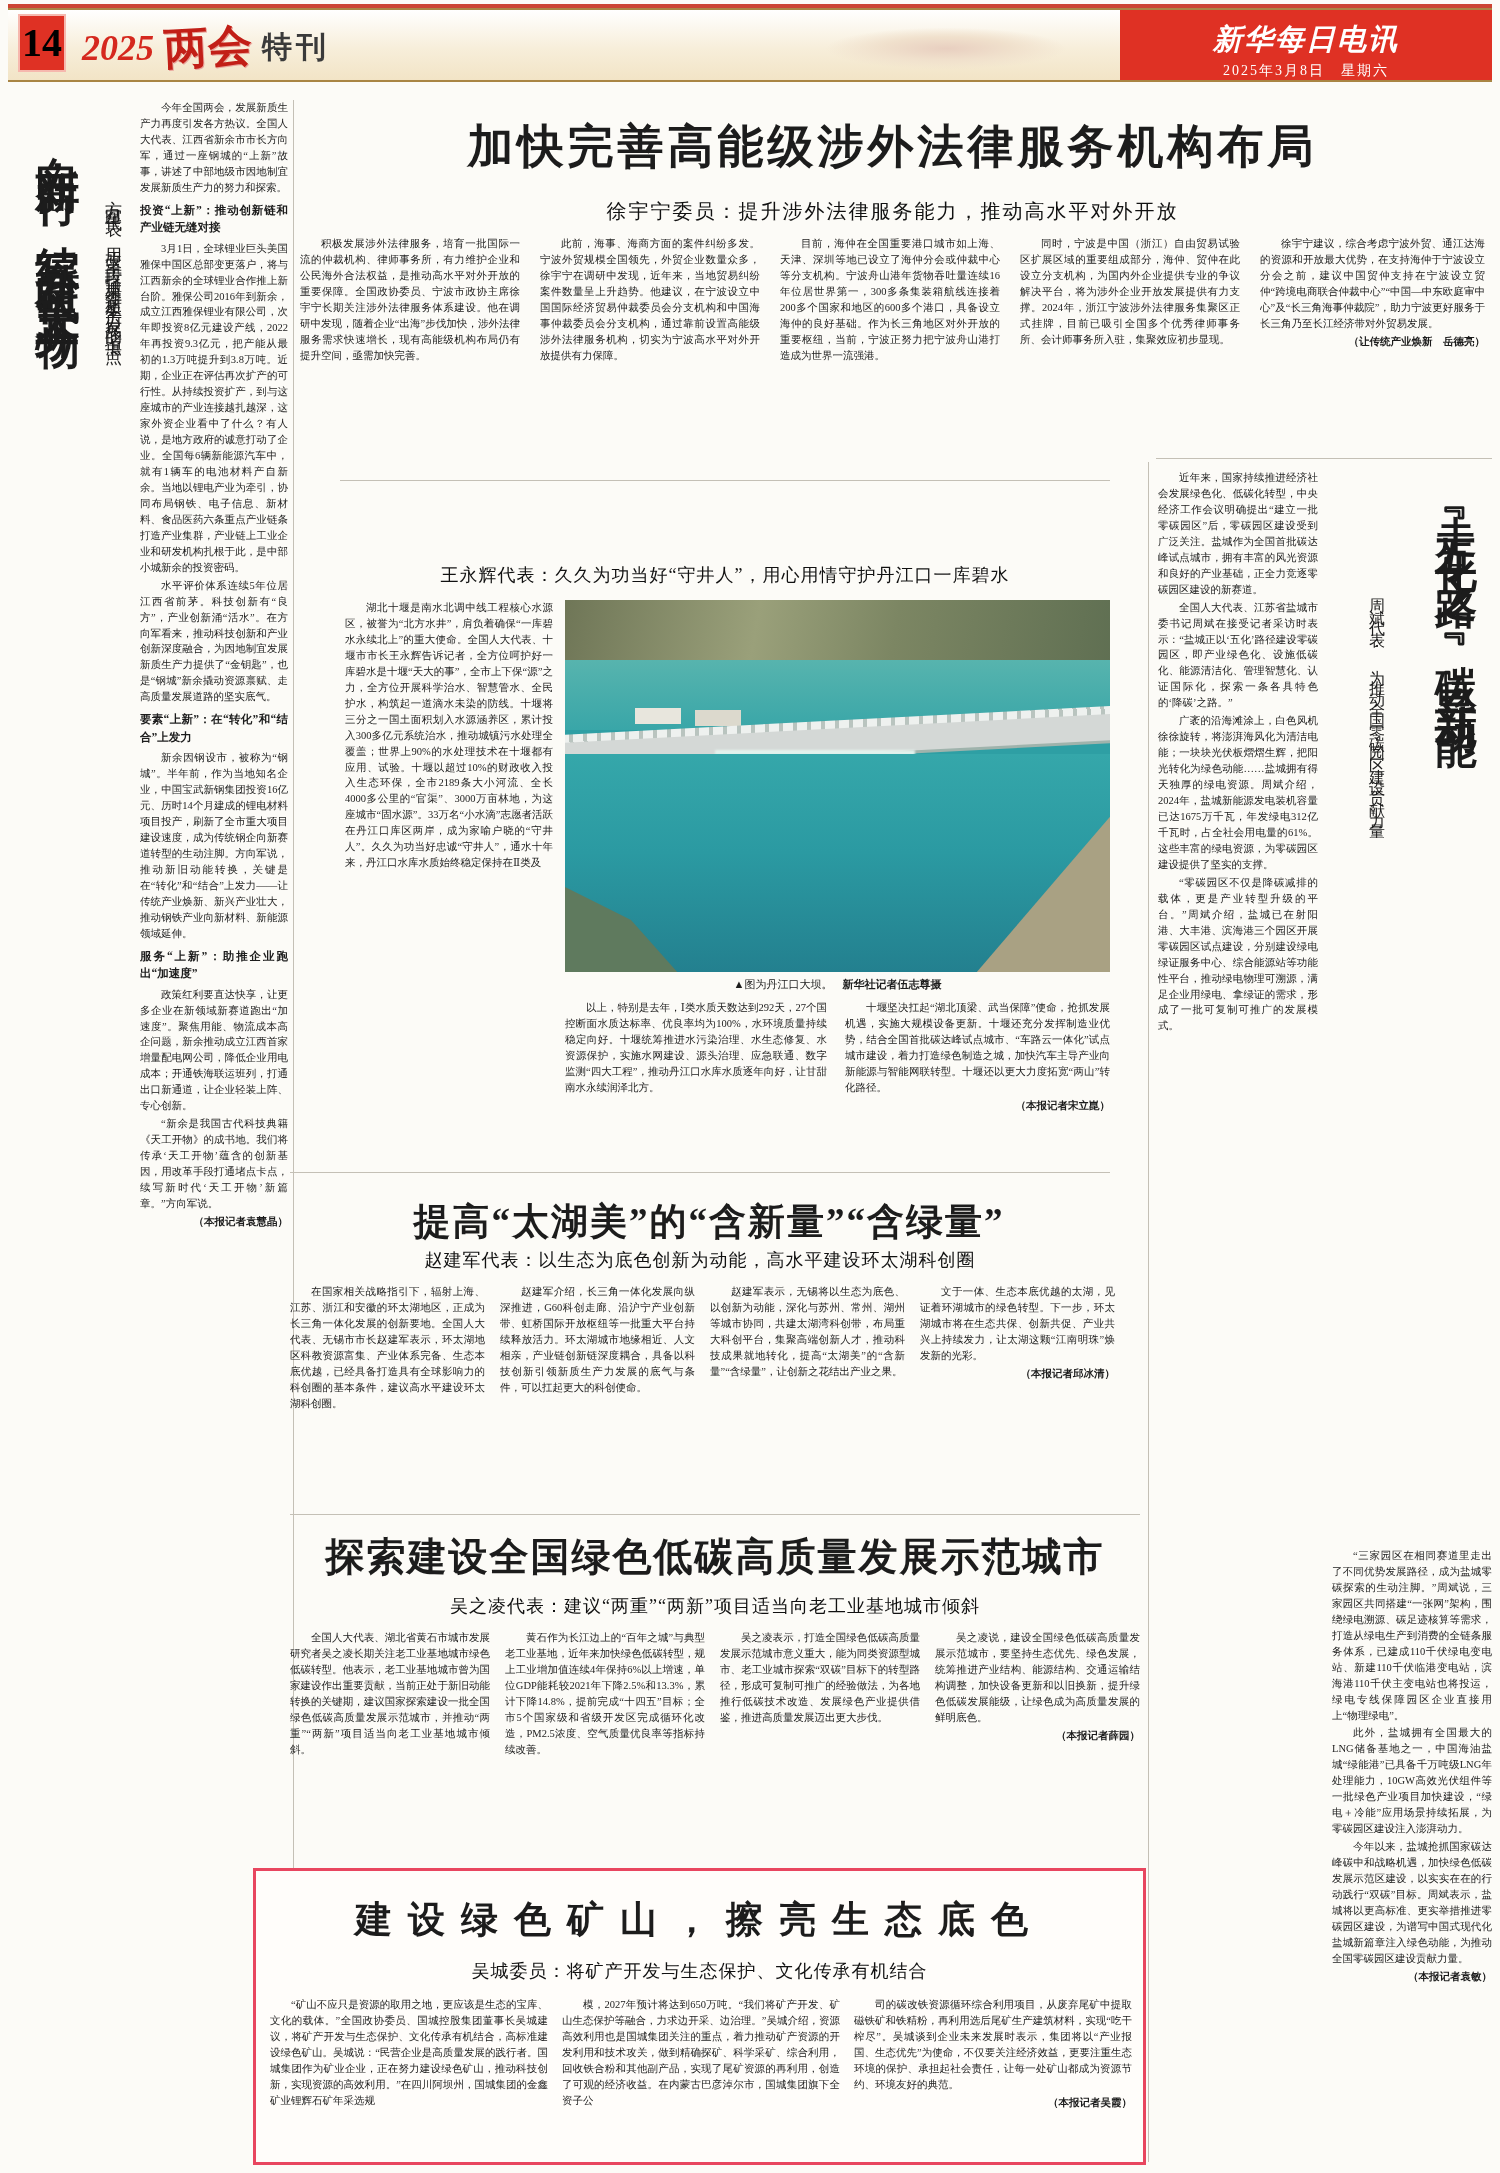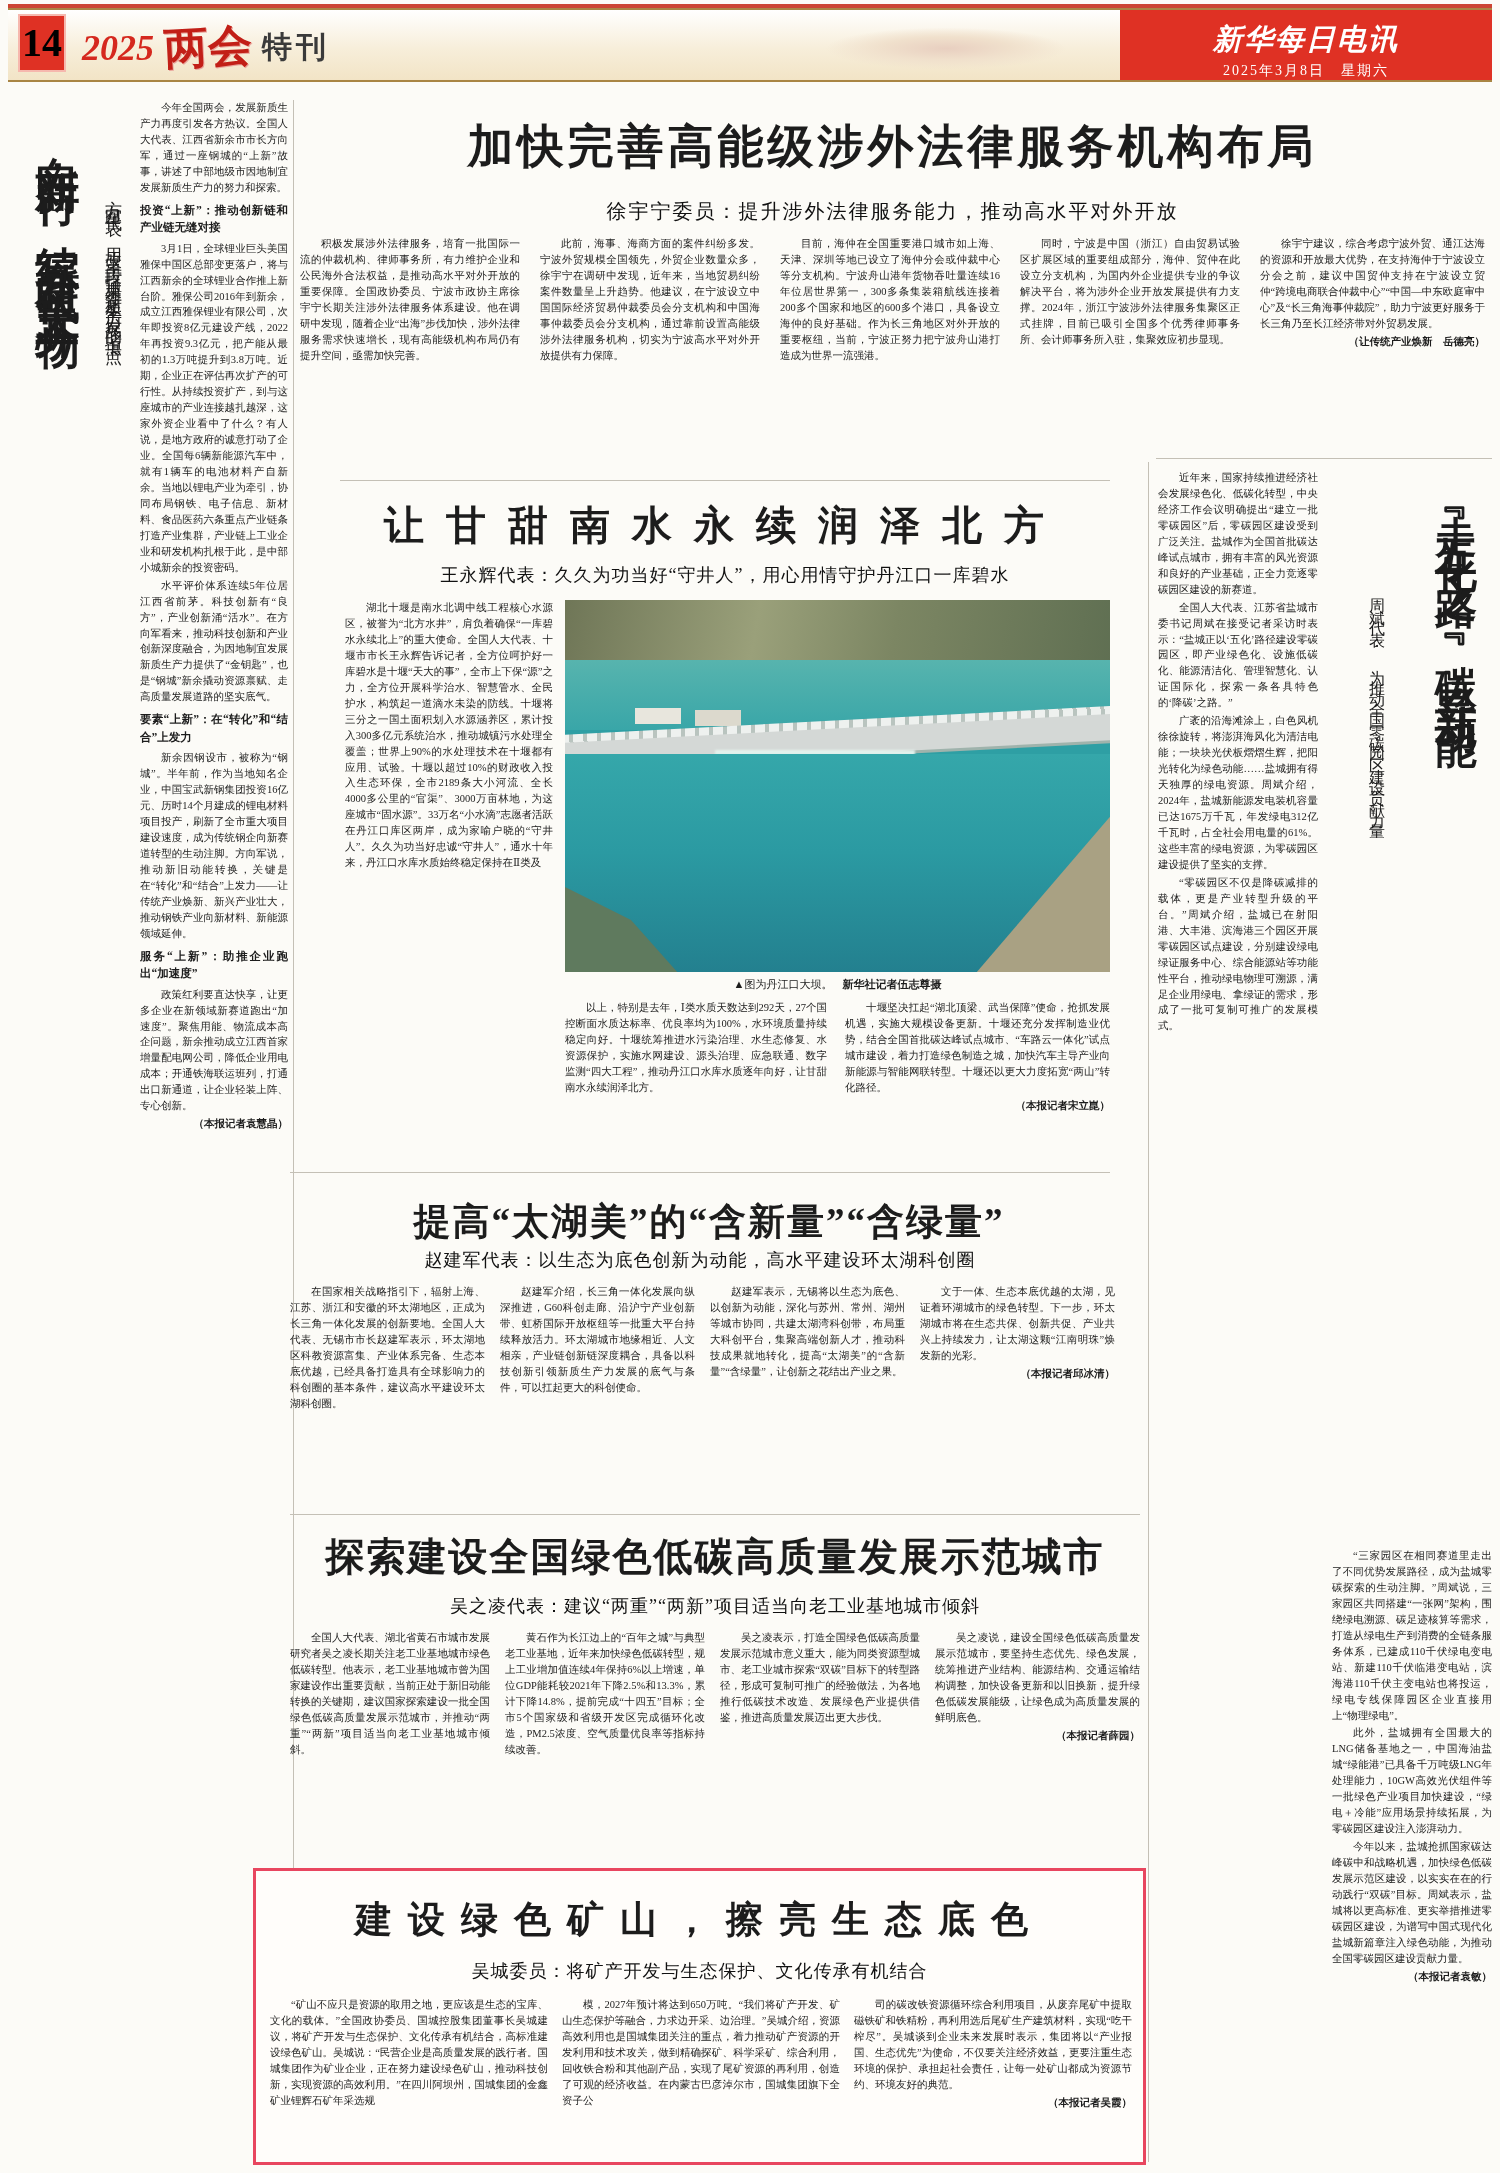--- a/index.html
+++ b/index.html
@@ -93,20 +93,21 @@
   <div id="lv-sub" class="vhead" style="font-weight:normal">方向军代表：用改革手段打通束缚新质生产力发展的堵点卡点</div>
   <div class="col" style="left:140px;top:100px;width:148px;height:2058px;">
     <p>今年全国两会，发展新质生产力再度引发各方热议。全国人大代表、江西省新余市市长方向军，通过一座钢城的“上新”故事，讲述了中部地级市因地制宜发展新质生产力的努力和探索。</p>
     <h4>投资“上新”：推动创新链和产业链无缝对接</h4>
     <p>3月1日，全球锂业巨头美国雅保中国区总部变更落户，将与江西新余的全球锂业合作推上新台阶。雅保公司2016年到新余，成立江西雅保锂业有限公司，次年即投资8亿元建设产线，2022年再投资9.3亿元，把产能从最初的1.3万吨提升到3.8万吨。近期，企业正在评估再次扩产的可行性。从持续投资扩产，到与这座城市的产业连接越扎越深，这家外资企业看中了什么？有人说，是地方政府的诚意打动了企业。全国每6辆新能源汽车中，就有1辆车的电池材料产自新余。当地以锂电产业为牵引，协同布局钢铁、电子信息、新材料、食品医药六条重点产业链条打造产业集群，产业链上工业企业和研发机构扎根于此，是中部小城新余的投资密码。</p>
     <p>水平评价体系连续5年位居江西省前茅。科技创新有“良方”，产业创新涌“活水”。在方向军看来，推动科技创新和产业创新深度融合，为因地制宜发展新质生产力提供了“金钥匙”，也是“钢城”新余撬动资源禀赋、走高质量发展道路的坚实底气。</p>
     <h4>要素“上新”：在“转化”和“结合”上发力</h4>
     <p>新余因钢设市，被称为“钢城”。半年前，作为当地知名企业，中国宝武新钢集团投资16亿元、历时14个月建成的锂电材料项目投产，刷新了全市重大项目建设速度，成为传统钢企向新赛道转型的生动注脚。方向军说，推动新旧动能转换，关键是在“转化”和“结合”上发力——让传统产业焕新、新兴产业壮大，推动钢铁产业向新材料、新能源领域延伸。</p>
     <h4>服务“上新”：助推企业跑出“加速度”</h4>
     <p>政策红利要直达快享，让更多企业在新领域新赛道跑出“加速度”。聚焦用能、物流成本高企问题，新余推动成立江西首家增量配电网公司，降低企业用电成本；开通铁海联运班列，打通出口新通道，让企业轻装上阵、专心创新。</p>
+    <p>“新余是我国古代科技典籍《天工开物》的成书地。我们将传承‘天工开物’蕴含的创新基因，用改革手段打通堵点卡点，续写新时代‘天工开物’新篇章。”方向军说。</p>
     <span class="byline">（本报记者袁慧晶）</span>
   </div>
   <div class="vrule" style="left:293px;top:100px;height:2060px;"></div>
 
   <h1 class="hl h-main" style="left:300px;top:116px;width:1185px;margin:0;">加快完善高能级涉外法律服务机构布局</h1>
   <div class="sub s-main" style="left:300px;top:198px;width:1185px;">徐宇宁委员：提升涉外法律服务能力，推动高水平对外开放</div>
   <div class="col" style="left:300px;top:236px;width:220px;height:226px;">
       <p>积极发展涉外法律服务，培育一批国际一流的仲裁机构、律师事务所，有力维护企业和公民海外合法权益，是推动高水平对外开放的重要保障。全国政协委员、宁波市政协主席徐宇宁长期关注涉外法律服务体系建设。他在调研中发现，随着企业“出海”步伐加快，涉外法律服务需求快速增长，现有高能级机构布局仍有提升空间，亟需加快完善。</p>
     </div>
   <div class="col" style="left:540px;top:236px;width:220px;height:226px;">
@@ -117,21 +118,20 @@
     </div>
   <div class="col" style="left:1020px;top:236px;width:220px;height:226px;">
       <p>同时，宁波是中国（浙江）自由贸易试验区扩展区域的重要组成部分，海仲、贸仲在此设立分支机构，为国内外企业提供专业的争议解决平台，将为涉外企业开放发展提供有力支撑。2024年，浙江宁波涉外法律服务集聚区正式挂牌，目前已吸引全国多个优秀律师事务所、会计师事务所入驻，集聚效应初步显现。</p>
     </div>
   <div class="col" style="left:1260px;top:236px;width:225px;height:226px;">
     <p>徐宇宁建议，综合考虑宁波外贸、通江达海的资源和开放最大优势，在支持海仲于宁波设立分会之前，建议中国贸仲支持在宁波设立贸仲“跨境电商联合仲裁中心”“中国—中东欧庭审中心”及“长三角海事仲裁院”，助力宁波更好服务于长三角乃至长江经济带对外贸易发展。</p>
     <span class="byline">（让传统产业焕新　岳德亮）</span>
   </div>
 
   <div class="rule" style="left:340px;top:480px;width:770px;height:1px;"></div>
-  <h2 class="hl h-water" style="left:340px;top:498px;width:770px;margin:0;">让甘甜南水永续润泽北方</h2>
   <div class="sub s-sec" style="left:340px;top:563px;width:770px;">王永辉代表：久久为功当好“守井人”，用心用情守护丹江口一库碧水</div>
   <div class="col" style="left:345px;top:600px;width:208px;height:558px;">
       <p>湖北十堰是南水北调中线工程核心水源区，被誉为“北方水井”，肩负着确保“一库碧水永续北上”的重大使命。全国人大代表、十堰市市长王永辉告诉记者，全方位呵护好一库碧水是十堰“天大的事”，全市上下保“源”之力，全方位开展科学治水、智慧管水、全民护水，构筑起一道滴水未染的防线。十堰将三分之一国土面积划入水源涵养区，累计投入300多亿元系统治水，推动城镇污水处理全覆盖；世界上90%的水处理技术在十堰都有应用、试验。十堰以超过10%的财政收入投入生态环保，全市2189条大小河流、全长4000多公里的“官渠”、3000万亩林地，为这座城市“固水源”。33万名“小水滴”志愿者活跃在丹江口库区两岸，成为家喻户晓的“守井人”。久久为功当好忠诚“守井人”，通水十年来，丹江口水库水质始终稳定保持在Ⅱ类及</p>
     </div>
 
   <div id="photo">
     <div class="land-top"></div>
     <div class="far-water"></div>
     <div class="bldg"></div>
     <div class="dam-teeth"></div>

